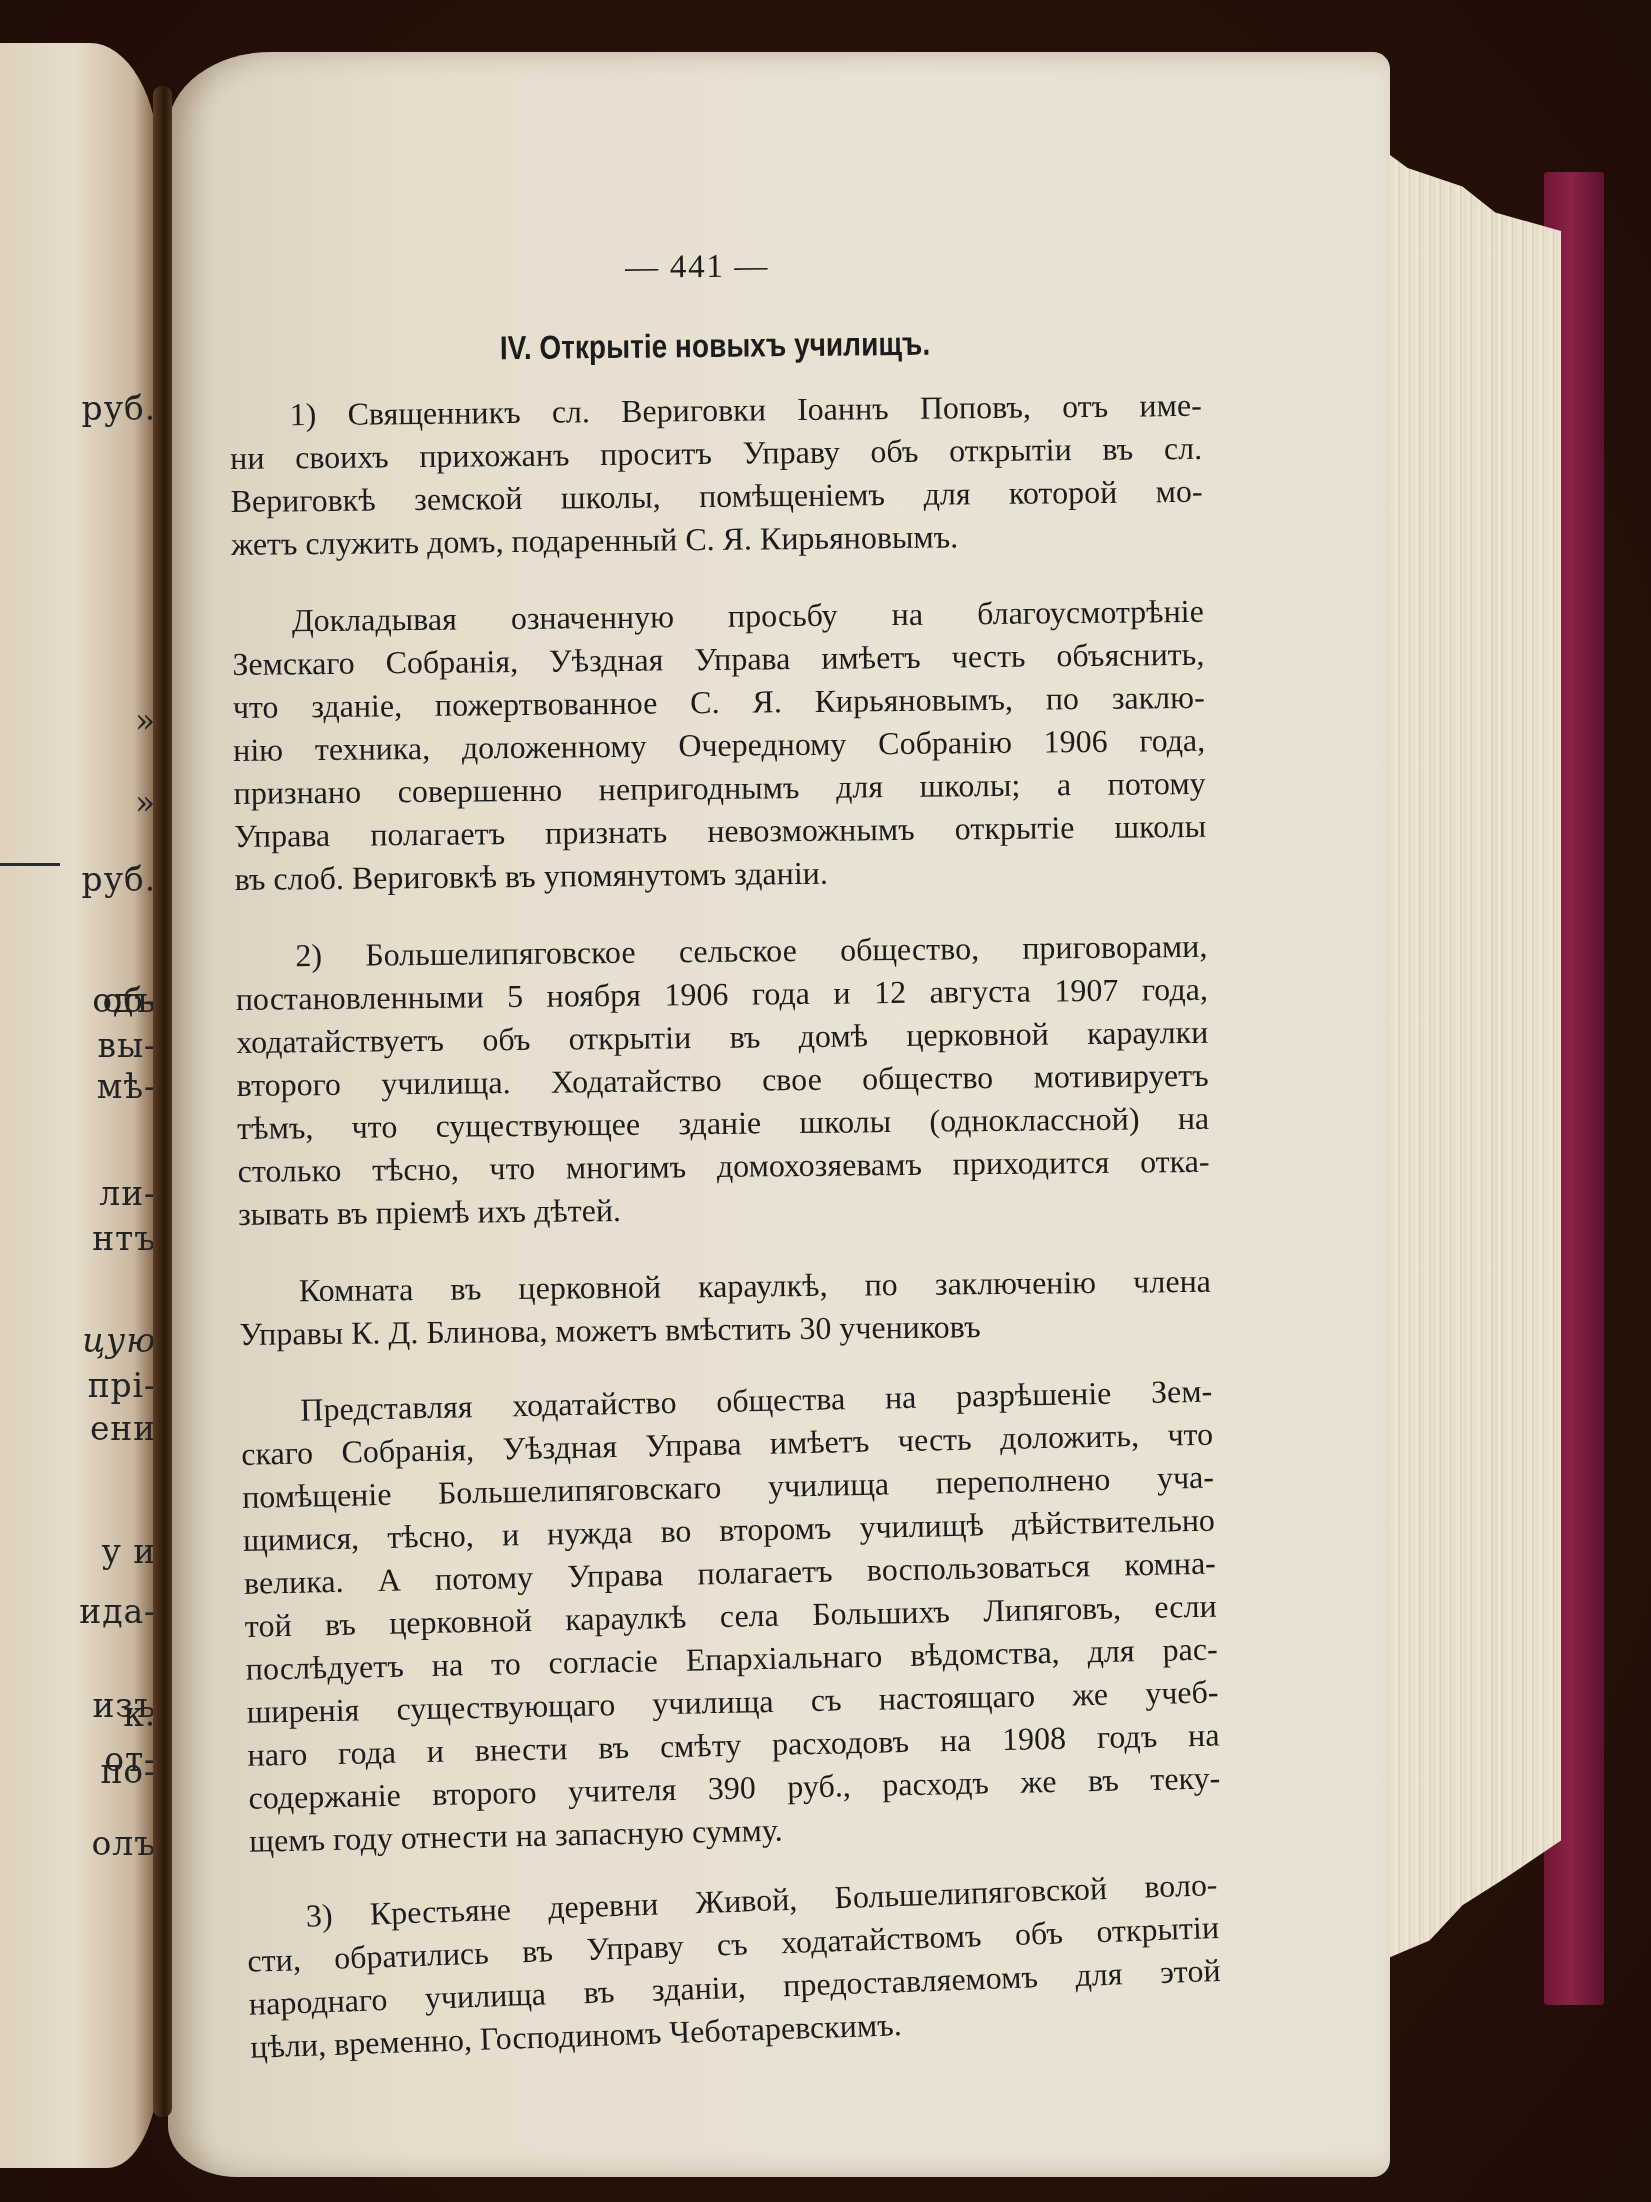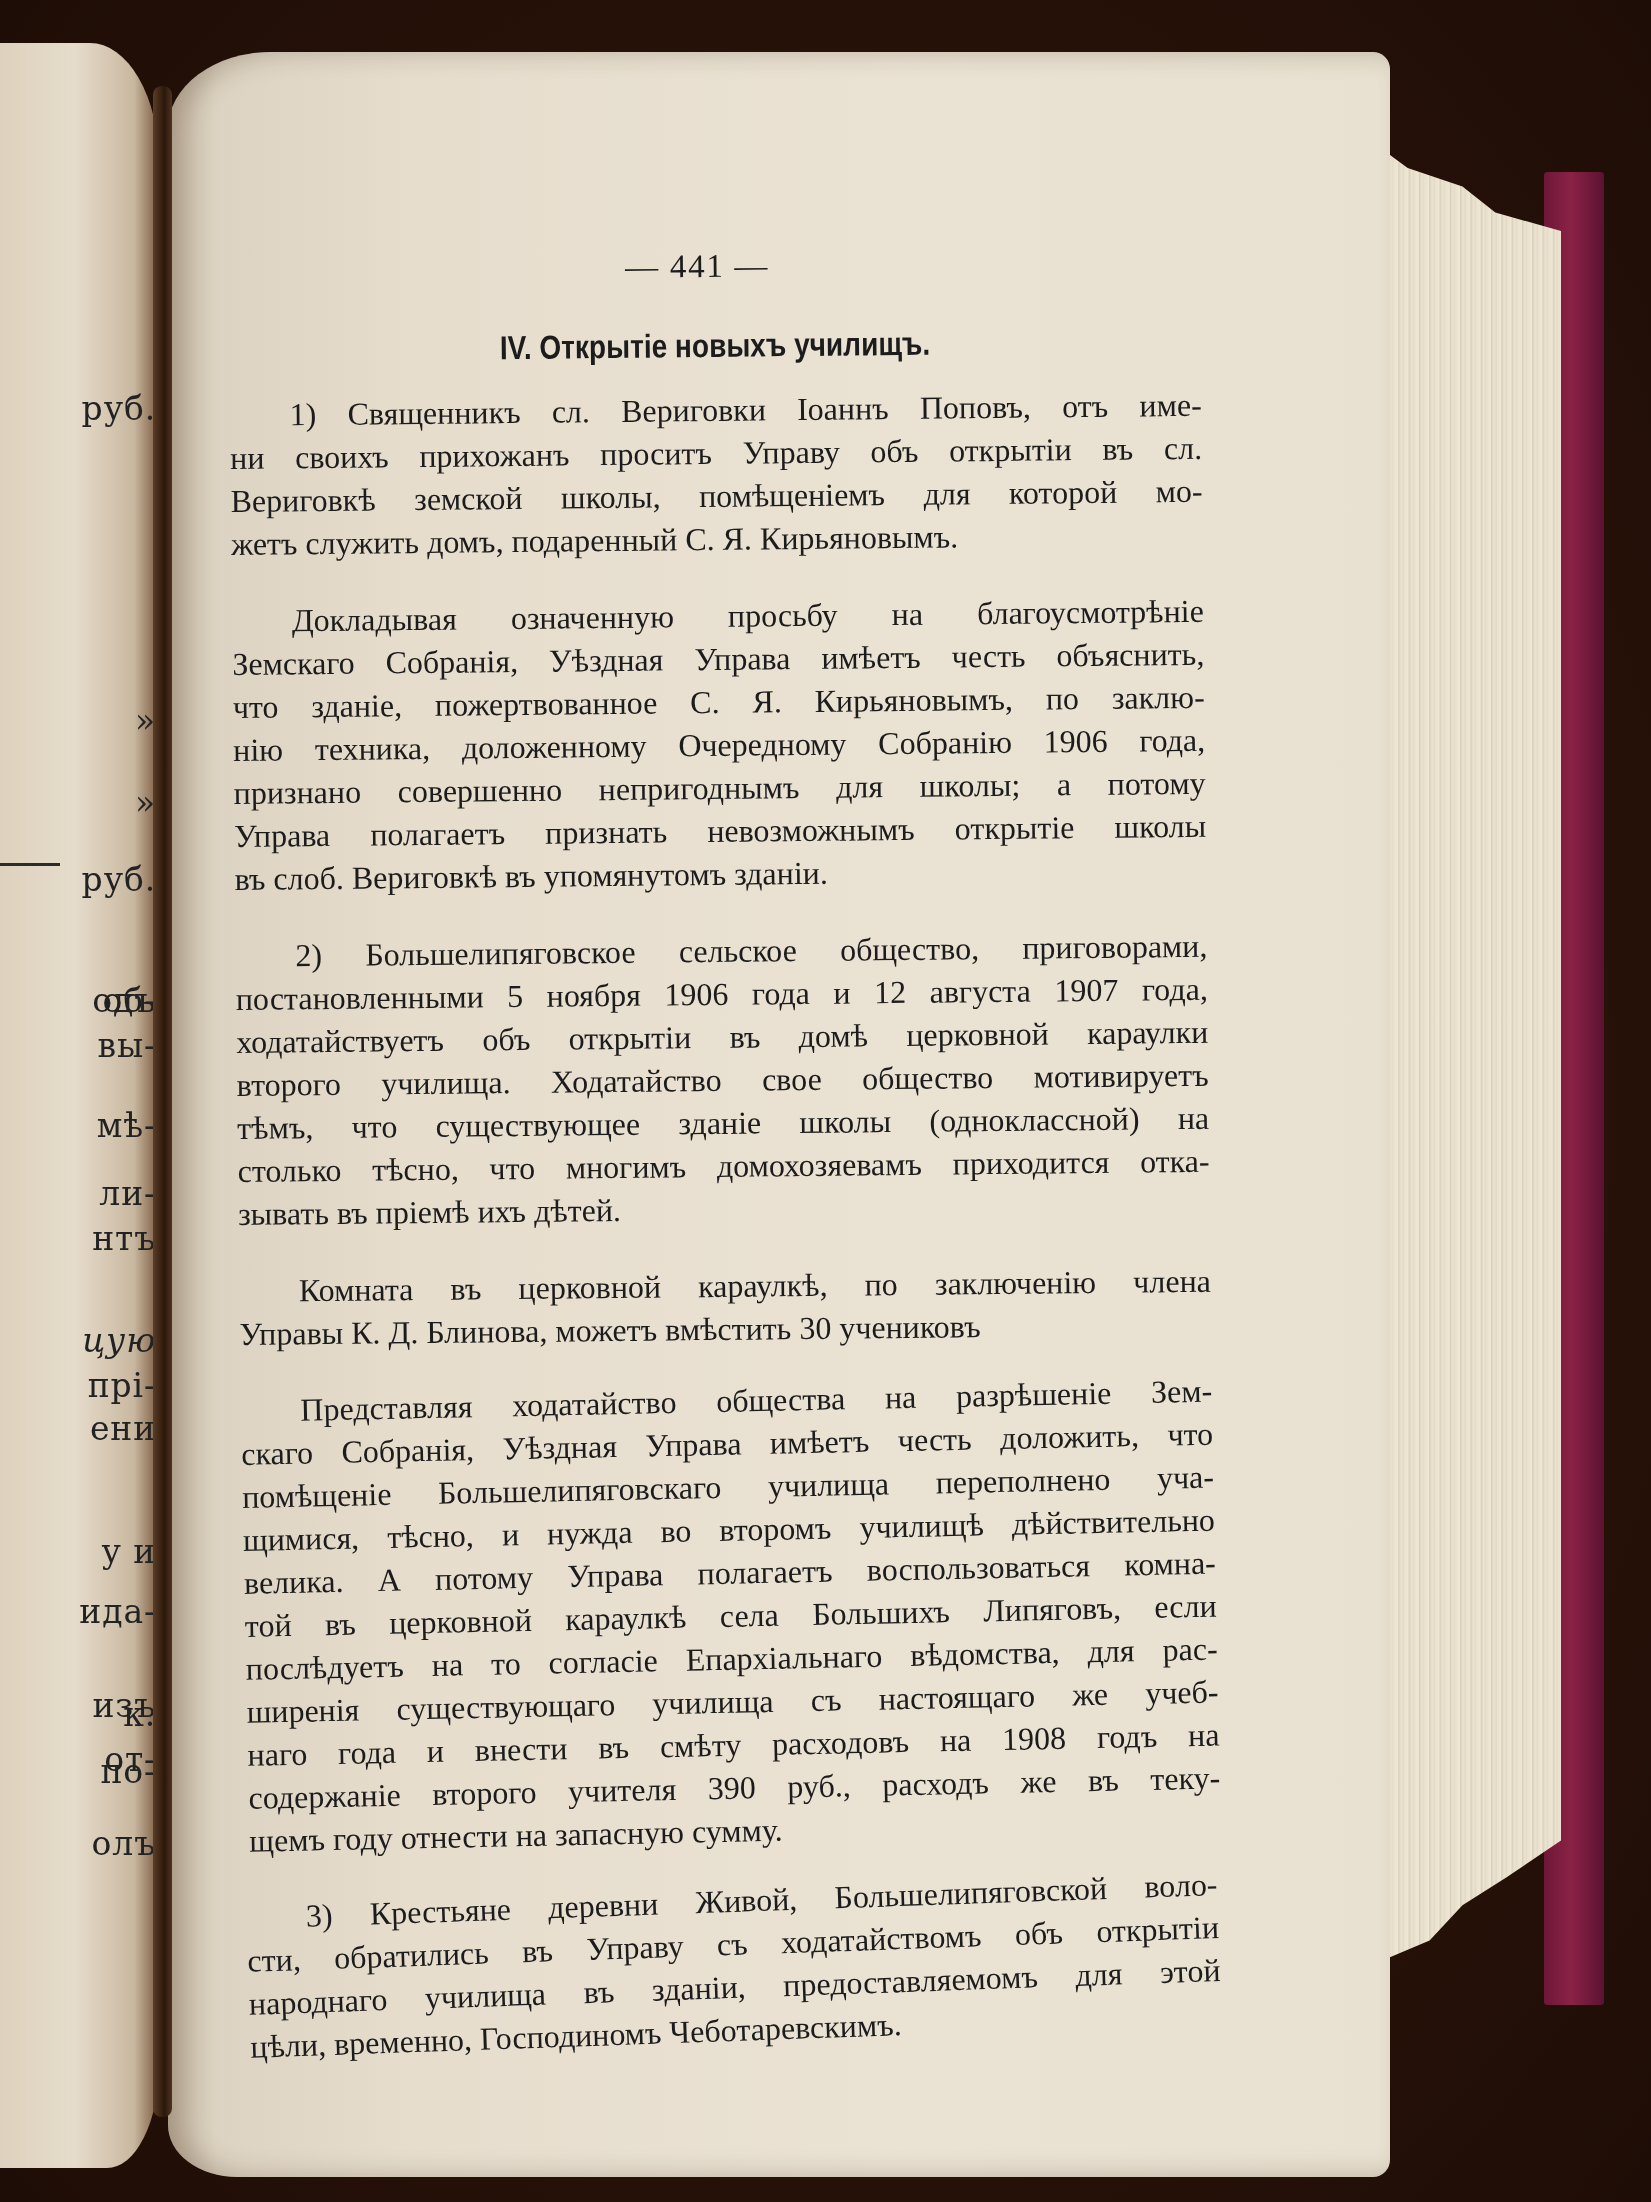--- a/index.html
+++ b/index.html
@@ -87,21 +87,21 @@
 <div class="left-page"></div>
 <div class="left-fragments" id="left-fragments">
   <div class="rule" style="top:863px"></div>
 <div class="frag" style="top: 389px;">руб.</div>
     <div class="frag" style="top: 701px;">»</div>
     <div class="frag" style="top: 783px;">»</div>
     <div class="frag" style="top: 860px;">руб.</div>
     <div class="frag" style="top: 981px;">об-</div>
     <div class="frag" style="top: 981px;">одъ</div>
     <div class="frag" style="top: 1026px;">вы-</div>
-    <div class="frag" style="top: 1106px;">мѣ-</div>
+    <div class="frag" style="top: 1067px;">мѣ-</div>
     <div class="frag" style="top: 1174px; margin-left: 8px;">ли-</div>
     <div class="frag" style="top: 1219px;">нтъ</div>
     <div class="frag" style="top: 1321px; font-style: italic;">цую</div>
     <div class="frag" style="top: 1366px;">прі-</div>
     <div class="frag" style="top: 1409px;">ени</div>
     <div class="frag" style="top: 1532px;">у и</div>
     <div class="frag" style="top: 1564px; margin-top: 28px;">ида-</div>
     <div class="frag" style="top: 1686px;">изъ</div>
     <div class="frag" style="top: 1752px;">по-</div>
     <div class="frag" style="top: 1695px;">к.</div>

